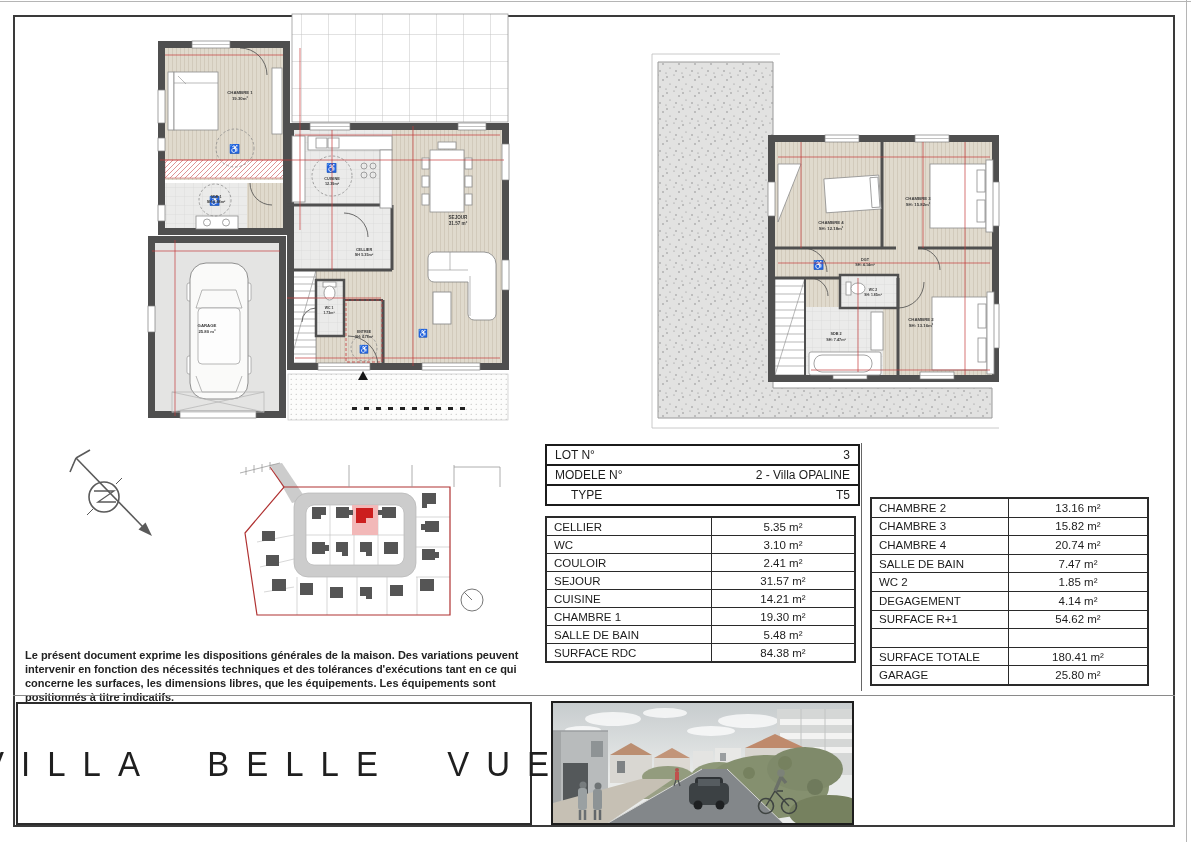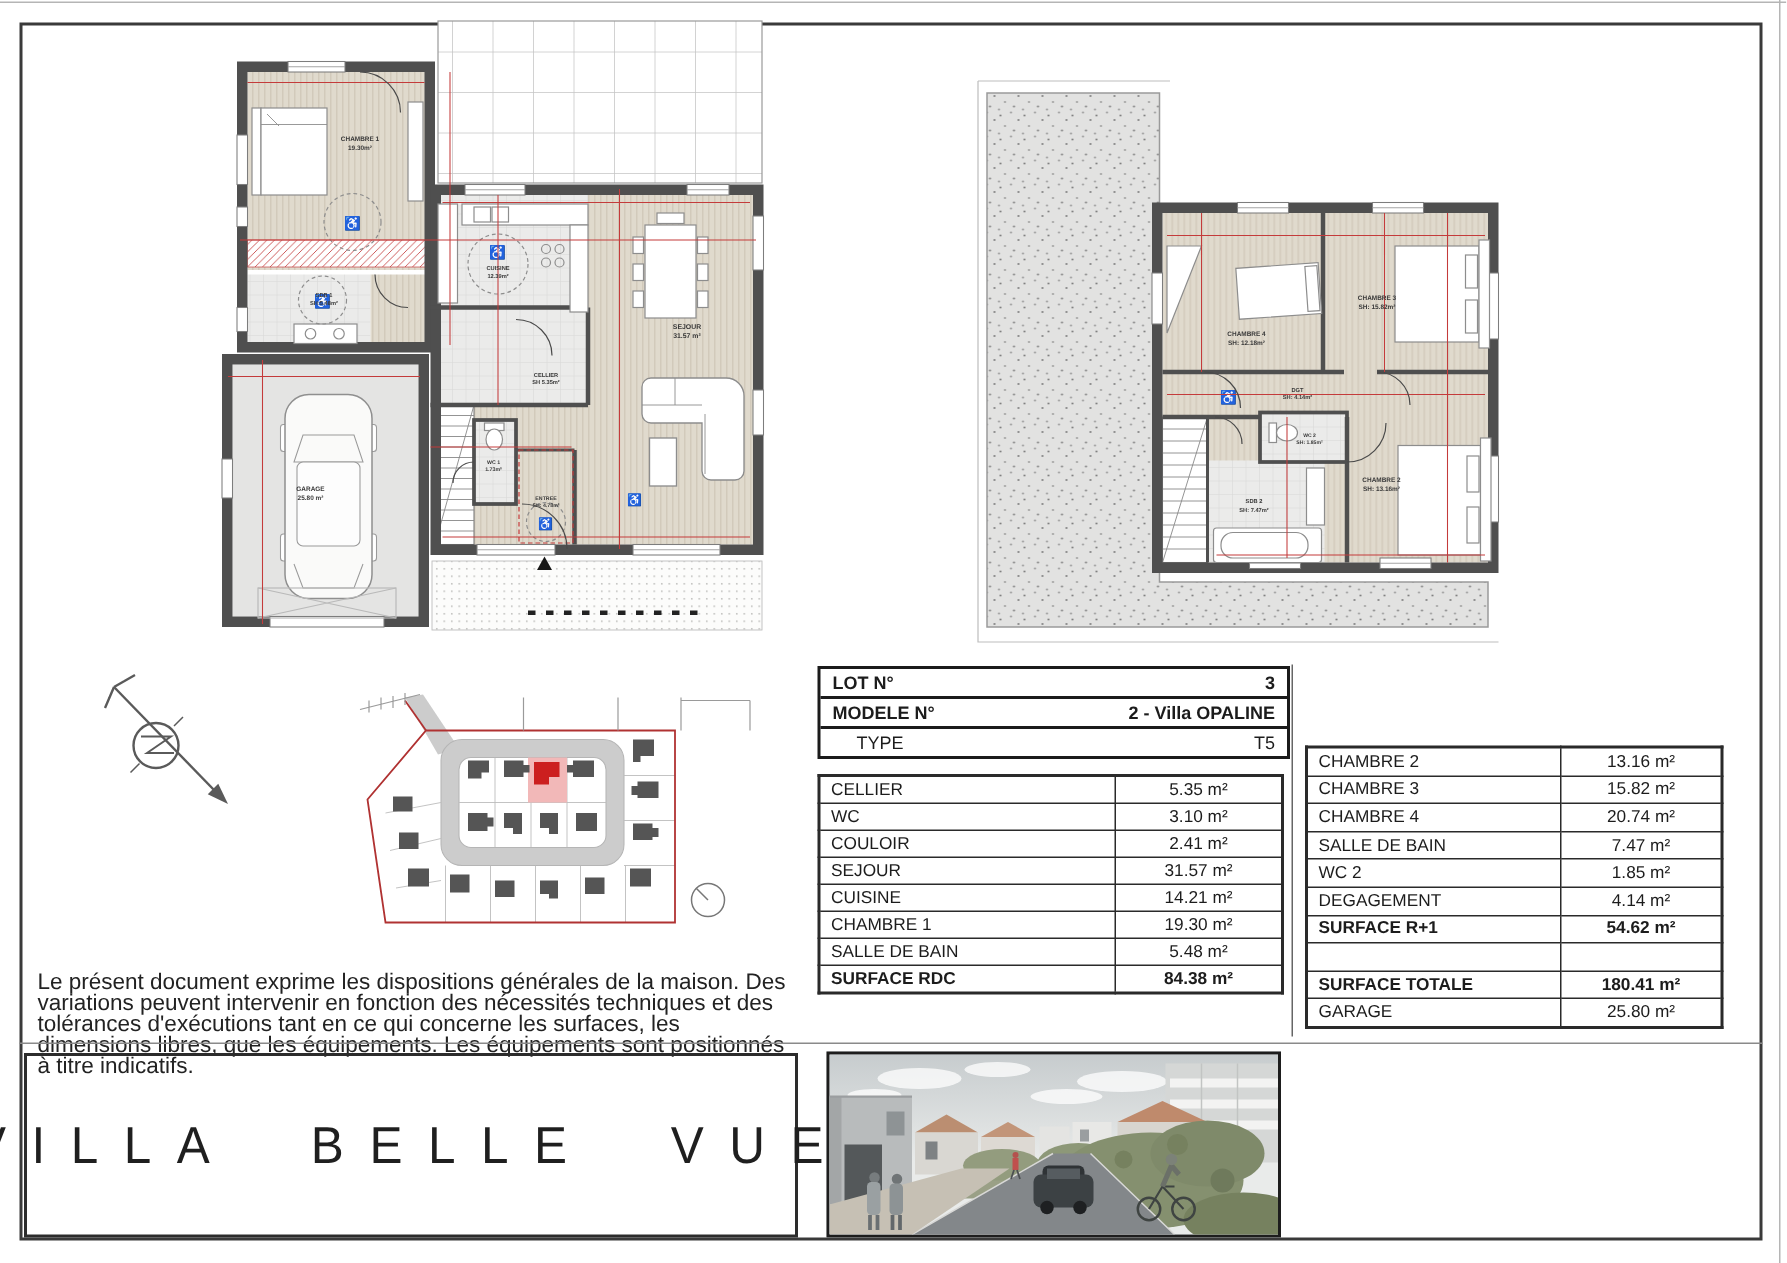--- a/index.html
+++ b/index.html
@@ -10,35 +10,35 @@
   #edge-top{left:0;top:1px;width:1191px;height:1px;background:#b5b5b5;}
   #edge-right{left:1186px;top:0;width:1px;height:842px;background:#b5b5b5;}
   #sep-line{left:13px;top:695px;width:1162px;height:1px;background:#8a8a8a;}
   #tables-divider{left:861px;top:443px;width:1px;height:248px;background:#666;}
 
   
   #info-table{left:545px;top:444px;width:311px;border:2px solid #1b1b1b;background:#fff;}
   #info-table .irow{display:flex;justify-content:space-between;align-items:center;
       height:18px;border-bottom:2px solid #1b1b1b;padding:0 8px;font-size:12px;}
   #info-table .irow:last-child{border-bottom:none;padding-left:24px;}
-  #info-table .irow.b{font-weight:bold;text-align:right;}
+  #info-table .irow.b{font-weight:normal;text-align:right;}
 
   
   table.areas{border-collapse:collapse;background:#fff;table-layout:fixed;}
   table.areas td{border:1px solid #2a2a2a;height:17px;font-size:11.5px;
       padding:0 0 0 7px;white-space:nowrap;overflow:hidden;}
-  table.areas td.v{text-align:center;padding:0 2px;}
-  table.areas tr.b td{font-weight:bold;}
+  table.areas td.v{text-align:center;padding:0 18px;}
+  table.areas tr.b td{font-weight:normal;}
   #rdc-table{left:545px;top:516px;width:311px;border:2px solid #2a2a2a;}
   #rdc-table td.v{width:106px;}
   #r1-table{left:870px;top:497px;width:279px;border:2px solid #2a2a2a;}
   #r1-table td.v{width:102px;}
   #r1-table td{height:17.6px;}
 
-  #disclaimer{left:25px;top:648px;width:506px;font-size:15px;line-height:14px;color:#222;}
+  #disclaimer{left:25px;top:648px;width:506px;font-size:11px;line-height:14px;color:#222;font-weight:bold;}
 
   #title-box{left:16px;top:702px;width:512px;height:119px;border:2px solid #2c2c2c;
       display:flex;align-items:center;justify-content:center;}
   #title-box .t{font-size:33px;font-weight:400;letter-spacing:17px;word-spacing:26px;
       color:#1f1f1f;white-space:nowrap;transform:scaleY(1.05);}
 
   #photo{left:551px;top:701px;width:299px;height:120px;border:2px solid #1d1d1d;background:#cfd3d5;}
 
   
   .pl{font-family:"Liberation Sans",sans-serif;font-weight:bold;fill:#3a3a3a;text-anchor:middle;}

